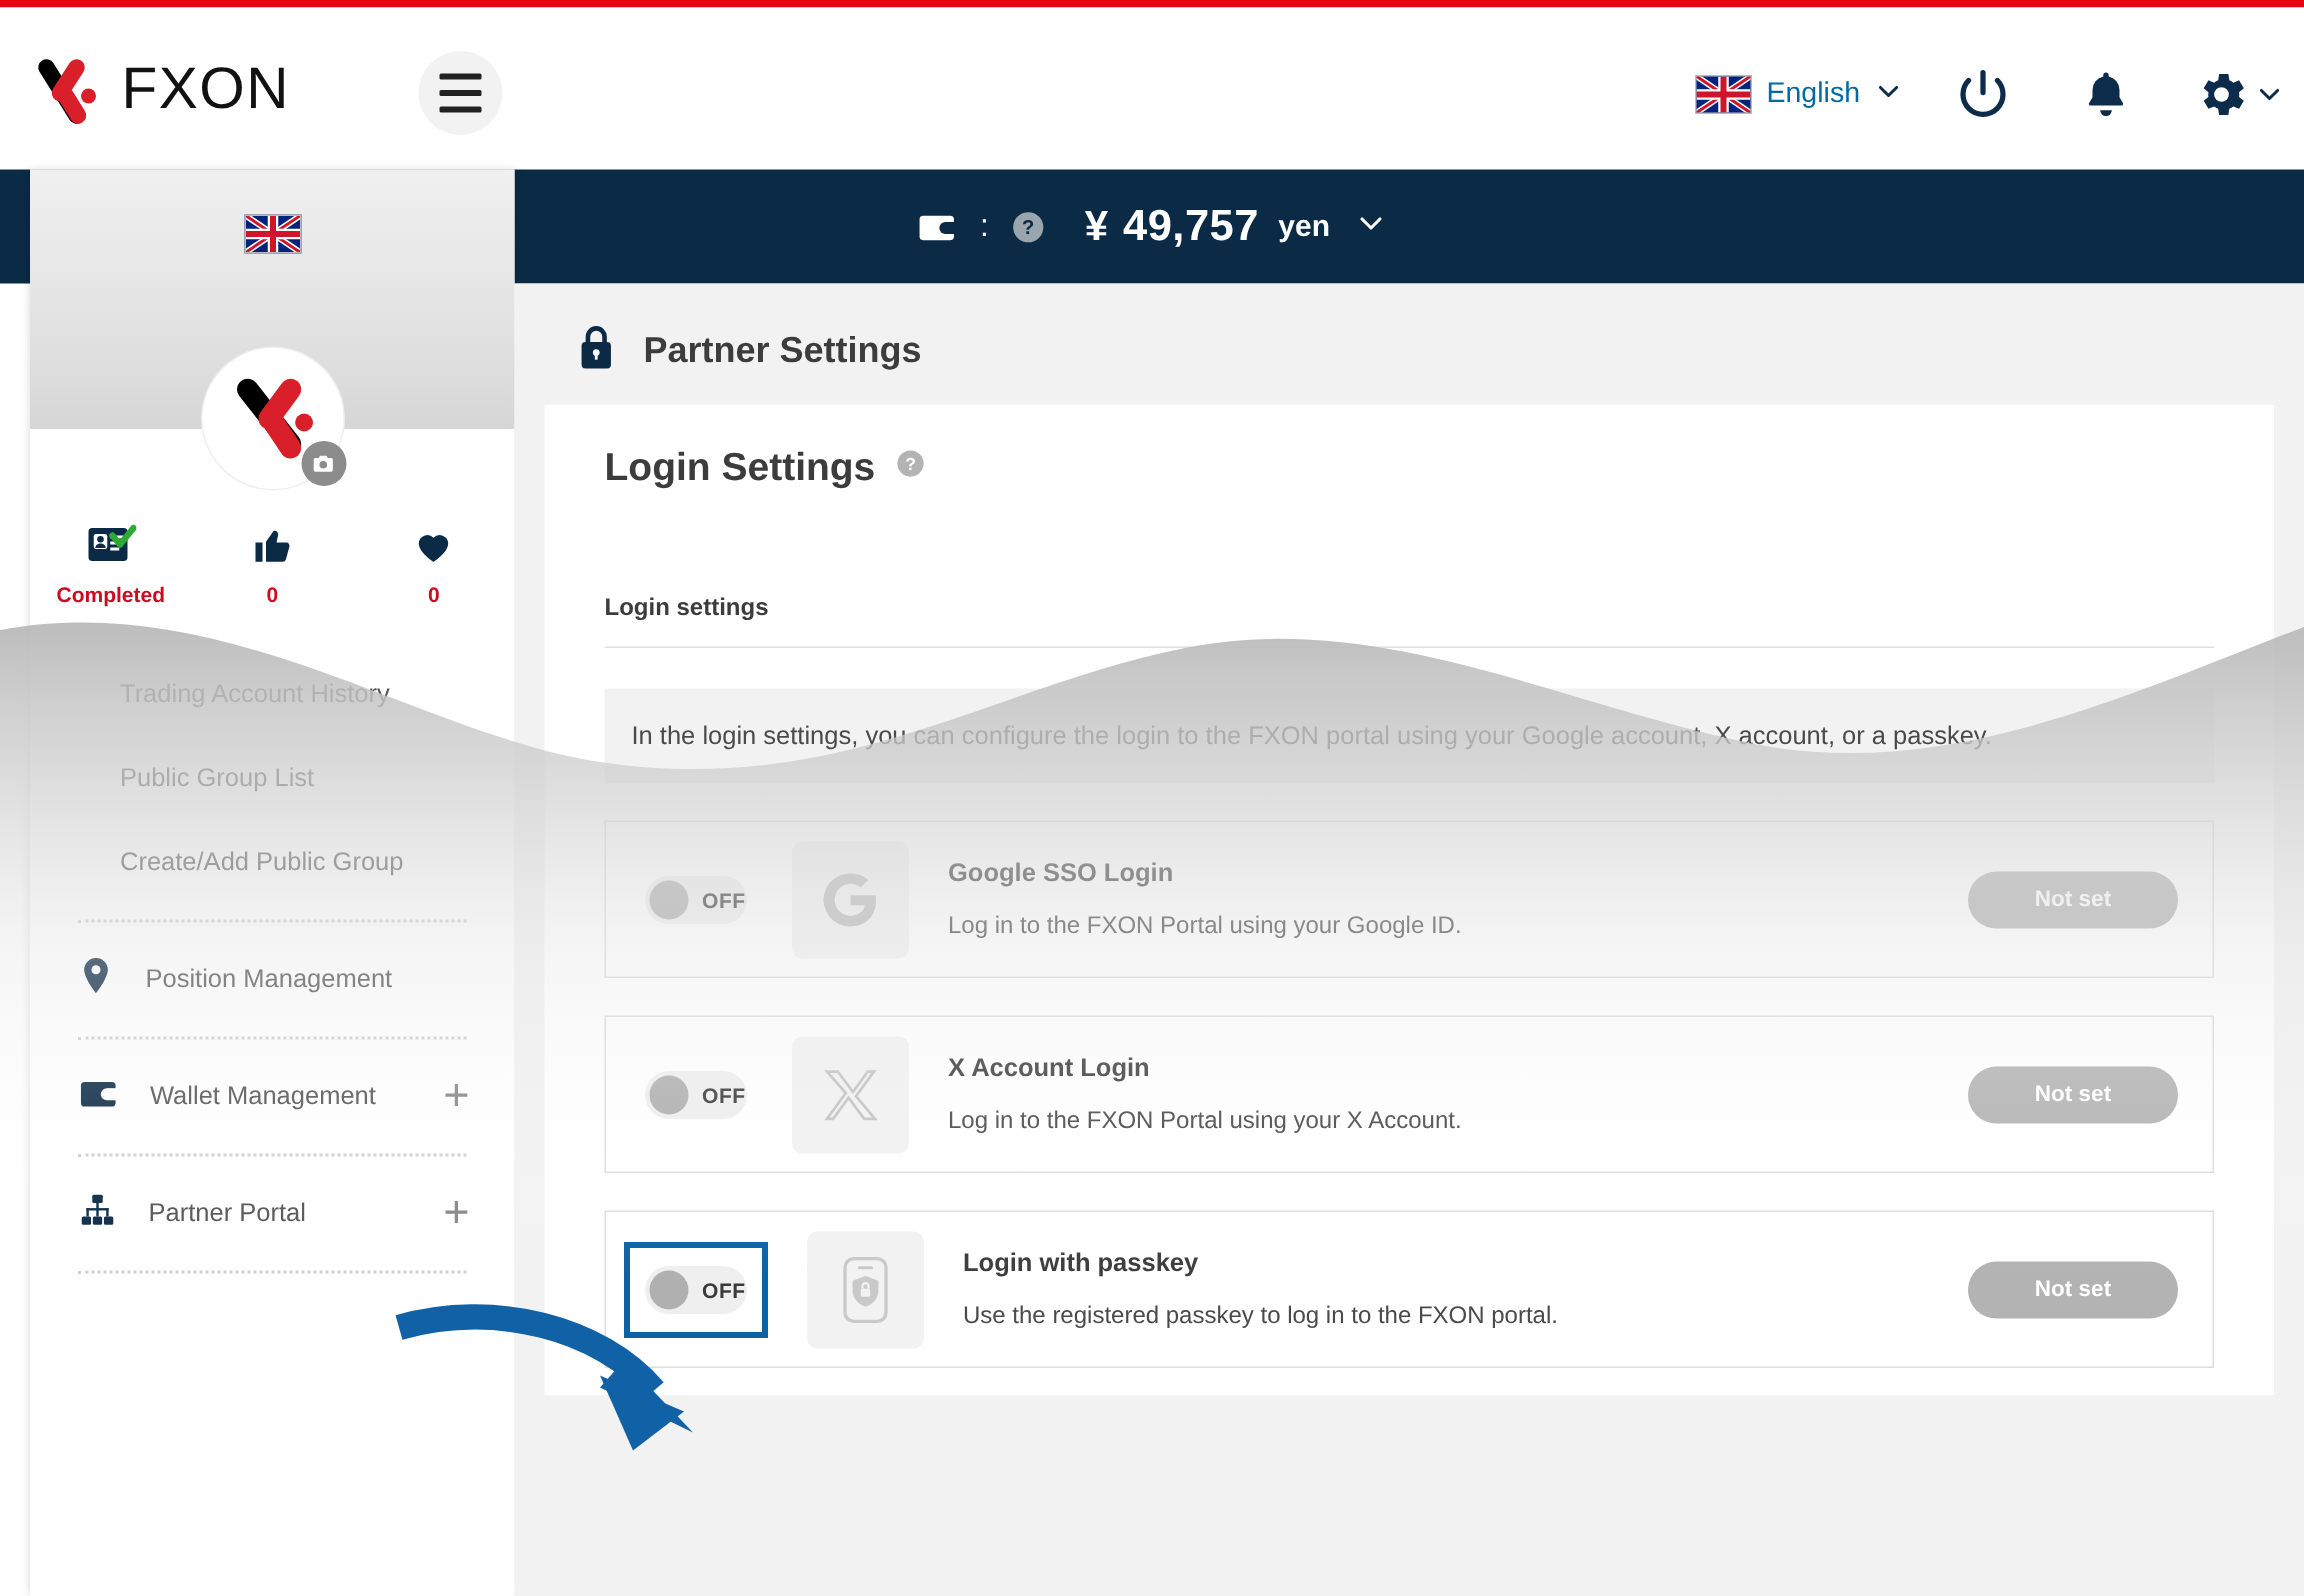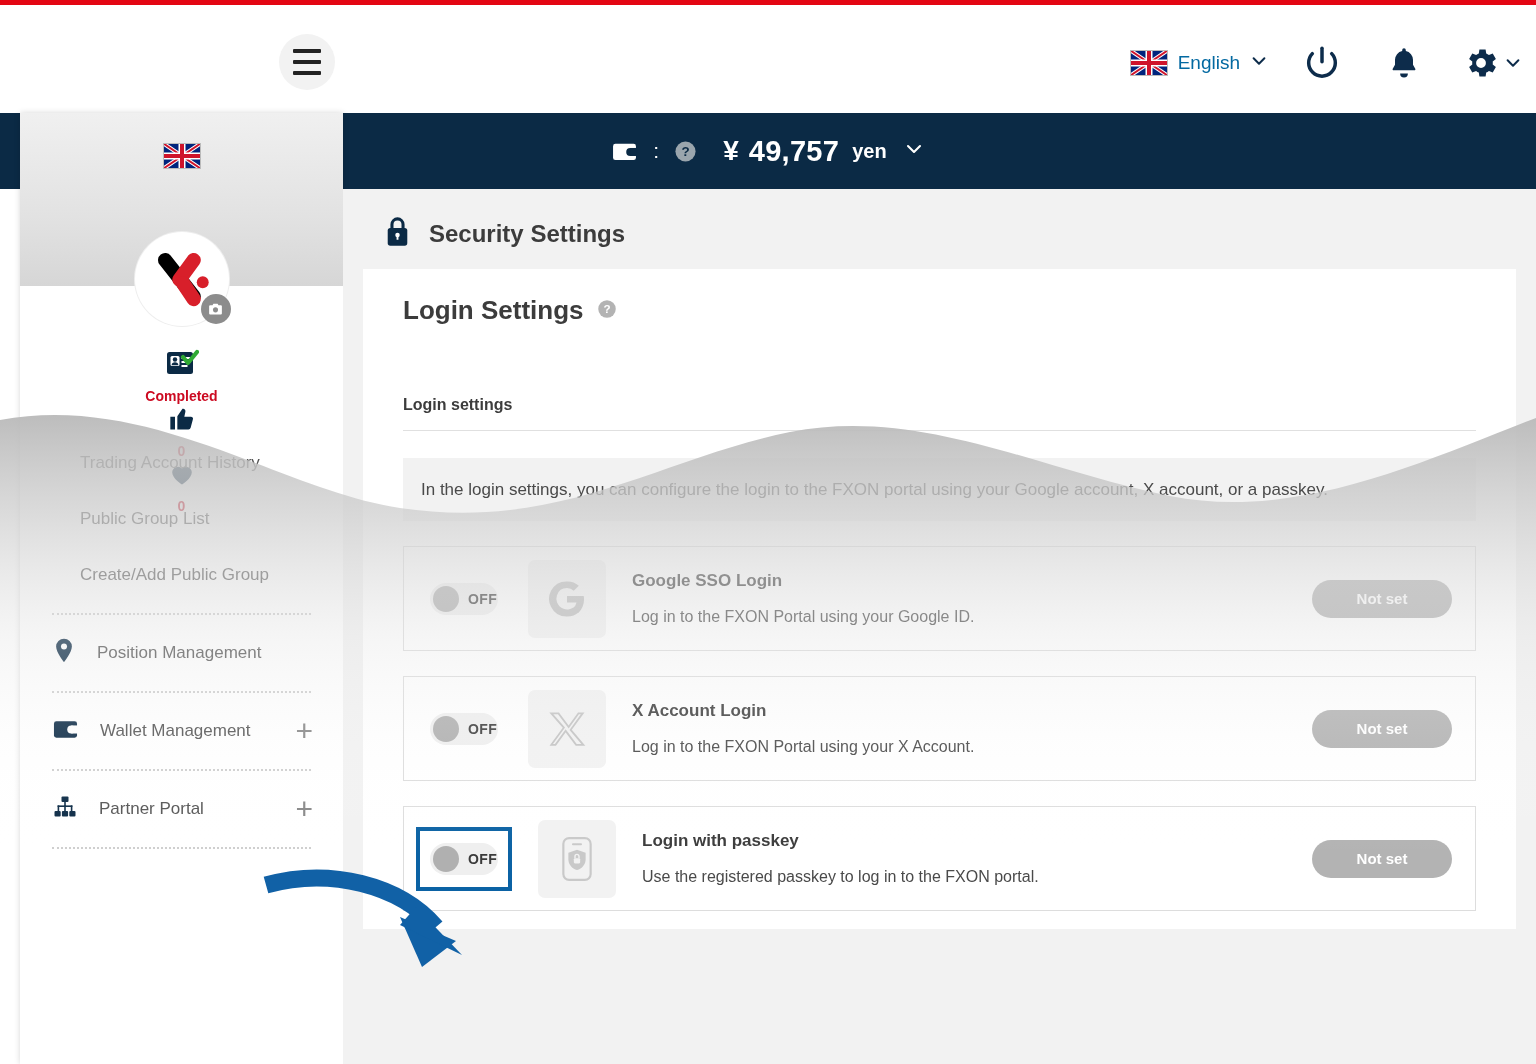--- a/index.html
+++ b/index.html
@@ -59,21 +59,21 @@
 
   
   .sidebar { position:absolute; left:20px; top:113px; width:323px; height:951px; background:#fff; box-shadow:0 0 6px rgba(0,0,0,.16); }
   .sb-top { position:absolute; left:0; top:0; width:323px; height:173px;
             background:linear-gradient(180deg,#f0f0f0 0%, #e2e2e2 60%, #d6d6d6 100%); }
   .sb-flag { position:absolute; left:50%; top:30px; transform:translateX(-50%); }
   .sb-name { position:absolute; left:0; top:72px; width:100%; text-align:center; font-size:23px; color:#4a4a4a; }
   .avatar { position:absolute; left:50%; top:119px; transform:translateX(-50%); width:94px; height:94px; border-radius:50%; background:#fff; box-shadow:0 0 0 1px #eee; }
   .avatar .x-logo { position:absolute; left:50%; top:50%; transform:translate(-50%,-50%); }
   .cam { position:absolute; right:-2px; bottom:2px; width:30px; height:30px; border-radius:50%; background:#8c8c8c; display:flex; align-items:center; justify-content:center; cursor:pointer; }
-  .stats { position:absolute; left:0; top:236px; width:323px; display:flex;flex-direction:column; }
+  .stats { position:absolute; left:0; top:236px; width:323px; display:flex; }
   .stat { flex:1; display:flex; flex-direction:column; align-items:center; gap:9px; }
   .stat .lbl { font-size:14px; font-weight:700; color:#cc0a21; }
   .menu { position:absolute; left:0; top:322px; width:323px; }
   .menu-item { height:56px; display:flex; align-items:center; padding-left:60px; font-size:17px; color:#555; cursor:pointer; }
   .menu-item.ind { padding-left:60px; }
   .menu-item.icn { padding-left:33px; gap:22px; }
   .menu-item .mtxt { color:#555; }
   .mplus { margin-left:auto; margin-right:30px; font-size:30px; color:#888; font-weight:300; line-height:1; }
   .dotted { height:0; border-top:2px dotted #cfcfcf; margin:10px 32px; }
 
@@ -108,20 +108,35 @@
 </style>
 </head>
 <body>
 
 <div id="root">
 
   <div class="topline"></div>
 
   <div class="header">
 
+    <div class="logo-wrap">
+      <div class="logo-mark">
+        <svg width="54" height="54" viewBox="0 0 54 54">
+          <g stroke-linecap="round">
+            <line x1="13" y1="12" x2="33" y2="44" stroke="#000" stroke-width="11"></line>
+            <line x1="33" y1="12" x2="22" y2="29" stroke="#d81f2a" stroke-width="11"></line>
+            <line x1="18" y1="40" x2="30" y2="22" stroke="#000" stroke-width="0"></line>
+            <line x1="13" y1="44" x2="25" y2="24" stroke="#d81f2a" stroke-width="0"></line>
+            <line x1="34" y1="44" x2="26" y2="31" stroke="#d81f2a" stroke-width="11"></line>
+            <circle cx="41" cy="31" r="5" fill="#d81f2a"></circle>
+          </g>
+        </svg>
+      </div>
+      <div class="logo-text">FXON</div>
+    </div>
 
     <div class="hamburger">
       <span></span>
         <span></span>
         <span></span>
     </div>
 
     <div class="hdr-right">
 
       <div class="lang">
@@ -317,21 +332,21 @@
 
     <div class="sec-title">
       <span>
         <svg width="29" height="33" viewBox="0 0 24 28" fill="#0b2a45">
           <path d="M6 11V8a6 6 0 0 1 12 0v3h-2.6V8a3.4 3.4 0 0 0-6.8 0v3z"></path>
           <rect x="3.7" y="11" width="16.6" height="15" rx="2.2"></rect>
           <circle cx="12" cy="17" r="1.9" fill="#fff"></circle>
           <rect x="11.2" y="17" width="1.6" height="4" fill="#fff"></rect>
         </svg>
       </span>
-      <span class="txt">Security Settings</span>
+      <span class="txt">Partner Settings</span>
     </div>
 
 
     <div class="panel">
       <div class="panel-h">
         <span class="t">Login Settings</span>
         <span>
           <svg width="20" height="20" viewBox="0 0 24 24">
               <circle cx="12" cy="12" r="10.5" fill="#b3b3b3"></circle>
               <text x="12" y="17" font-size="14" font-weight="700" text-anchor="middle" fill="#fff" font-family="Liberation Sans, sans-serif">?</text>

